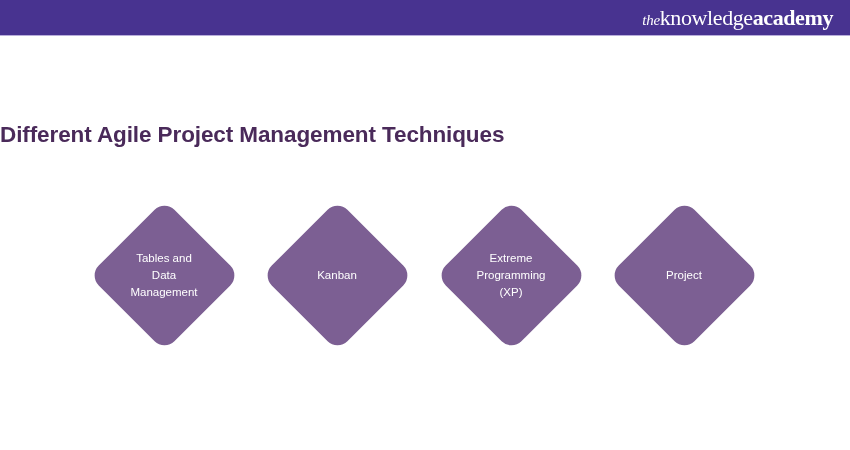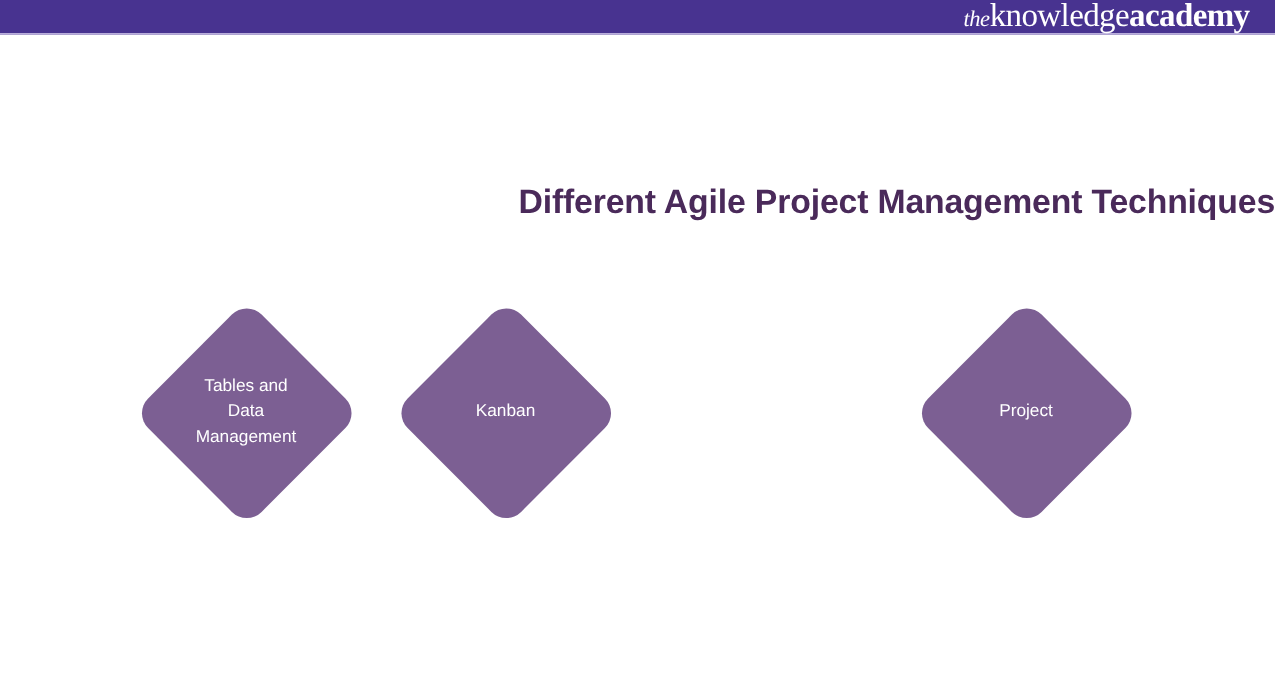--- a/index.html
+++ b/index.html
@@ -19,21 +19,21 @@
     height: 450px;
     background: #ffffff;
   }
 
   
   .header-bar {
     position: absolute;
     left: 0;
     top: 0;
     width: 850px;
-    height: 23px;
+    height: 36px;
     background: #483390;
     border-bottom: 1px solid #b9aedb;
     box-sizing: border-box;
   }
   .brand-logo {
     position: absolute;
     right: 17px;
     top: 50%;
     transform: translateY(-52%);
     white-space: nowrap;
@@ -58,21 +58,21 @@
     font-size: 22px;
     letter-spacing: -0.4px;
   }
 
   
   .page-title {
     position: absolute;
     left: 0;
     top: 122px;
     width: 850px;
-    text-align: right;
+    text-align: left;
     font-size: 22.5px;
     font-weight: 700;
     color: #4a2a5a;
     letter-spacing: -0.1px;
     font-family: "Liberation Sans", sans-serif;
   }
 
   
   .diamond-row {
     position: absolute;
@@ -140,20 +140,26 @@
       <div class="diamond-label">Tables and
 Data
 Management</div>
     </div>
 
     <div class="diamond-cell c1">
       <div class="diamond-shape"></div>
       <div class="diamond-label">Kanban</div>
     </div>
 
+    <div class="diamond-cell c2">
+      <div class="diamond-shape"></div>
+      <div class="diamond-label">Extreme
+Programming
+(XP)</div>
+    </div>
 
     <div class="diamond-cell c3">
       <div class="diamond-shape"></div>
       <div class="diamond-label">Project</div>
     </div>
 
   </div>
 
 </div>
 

